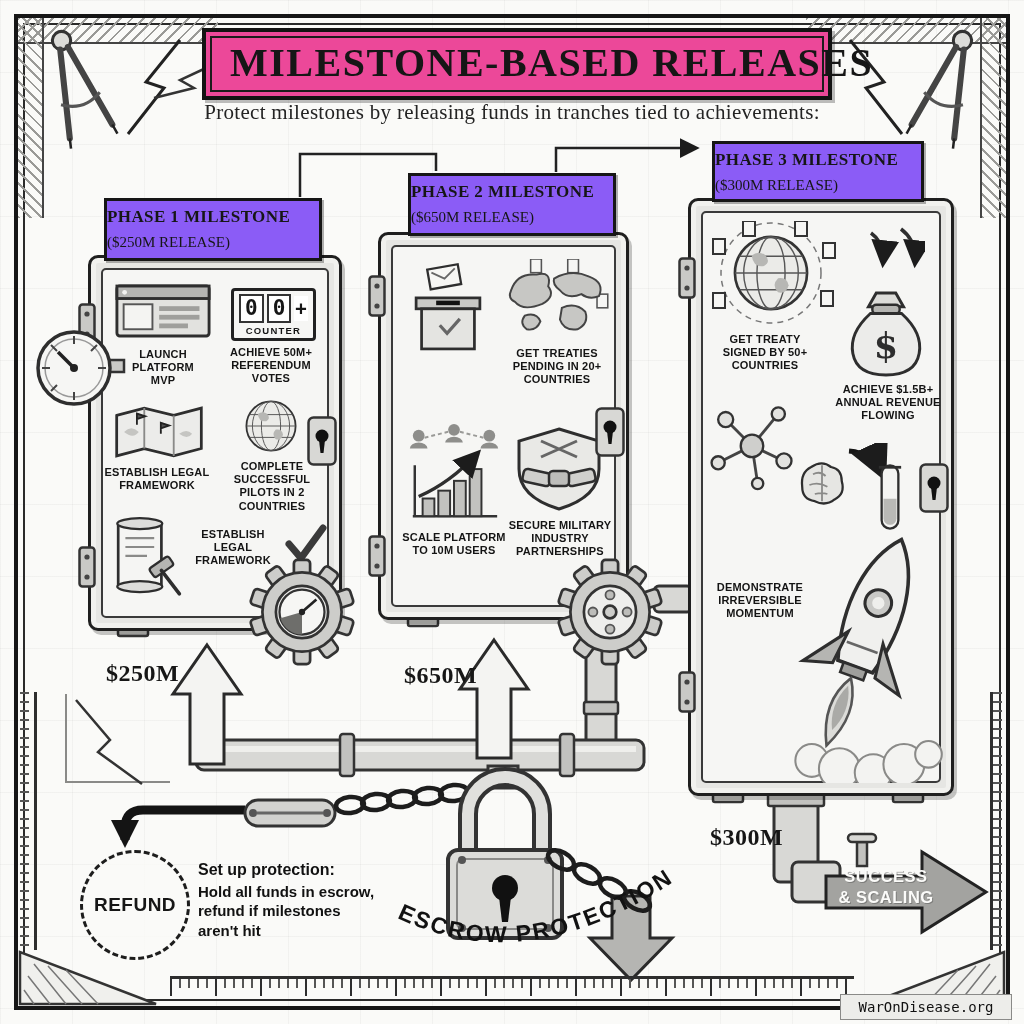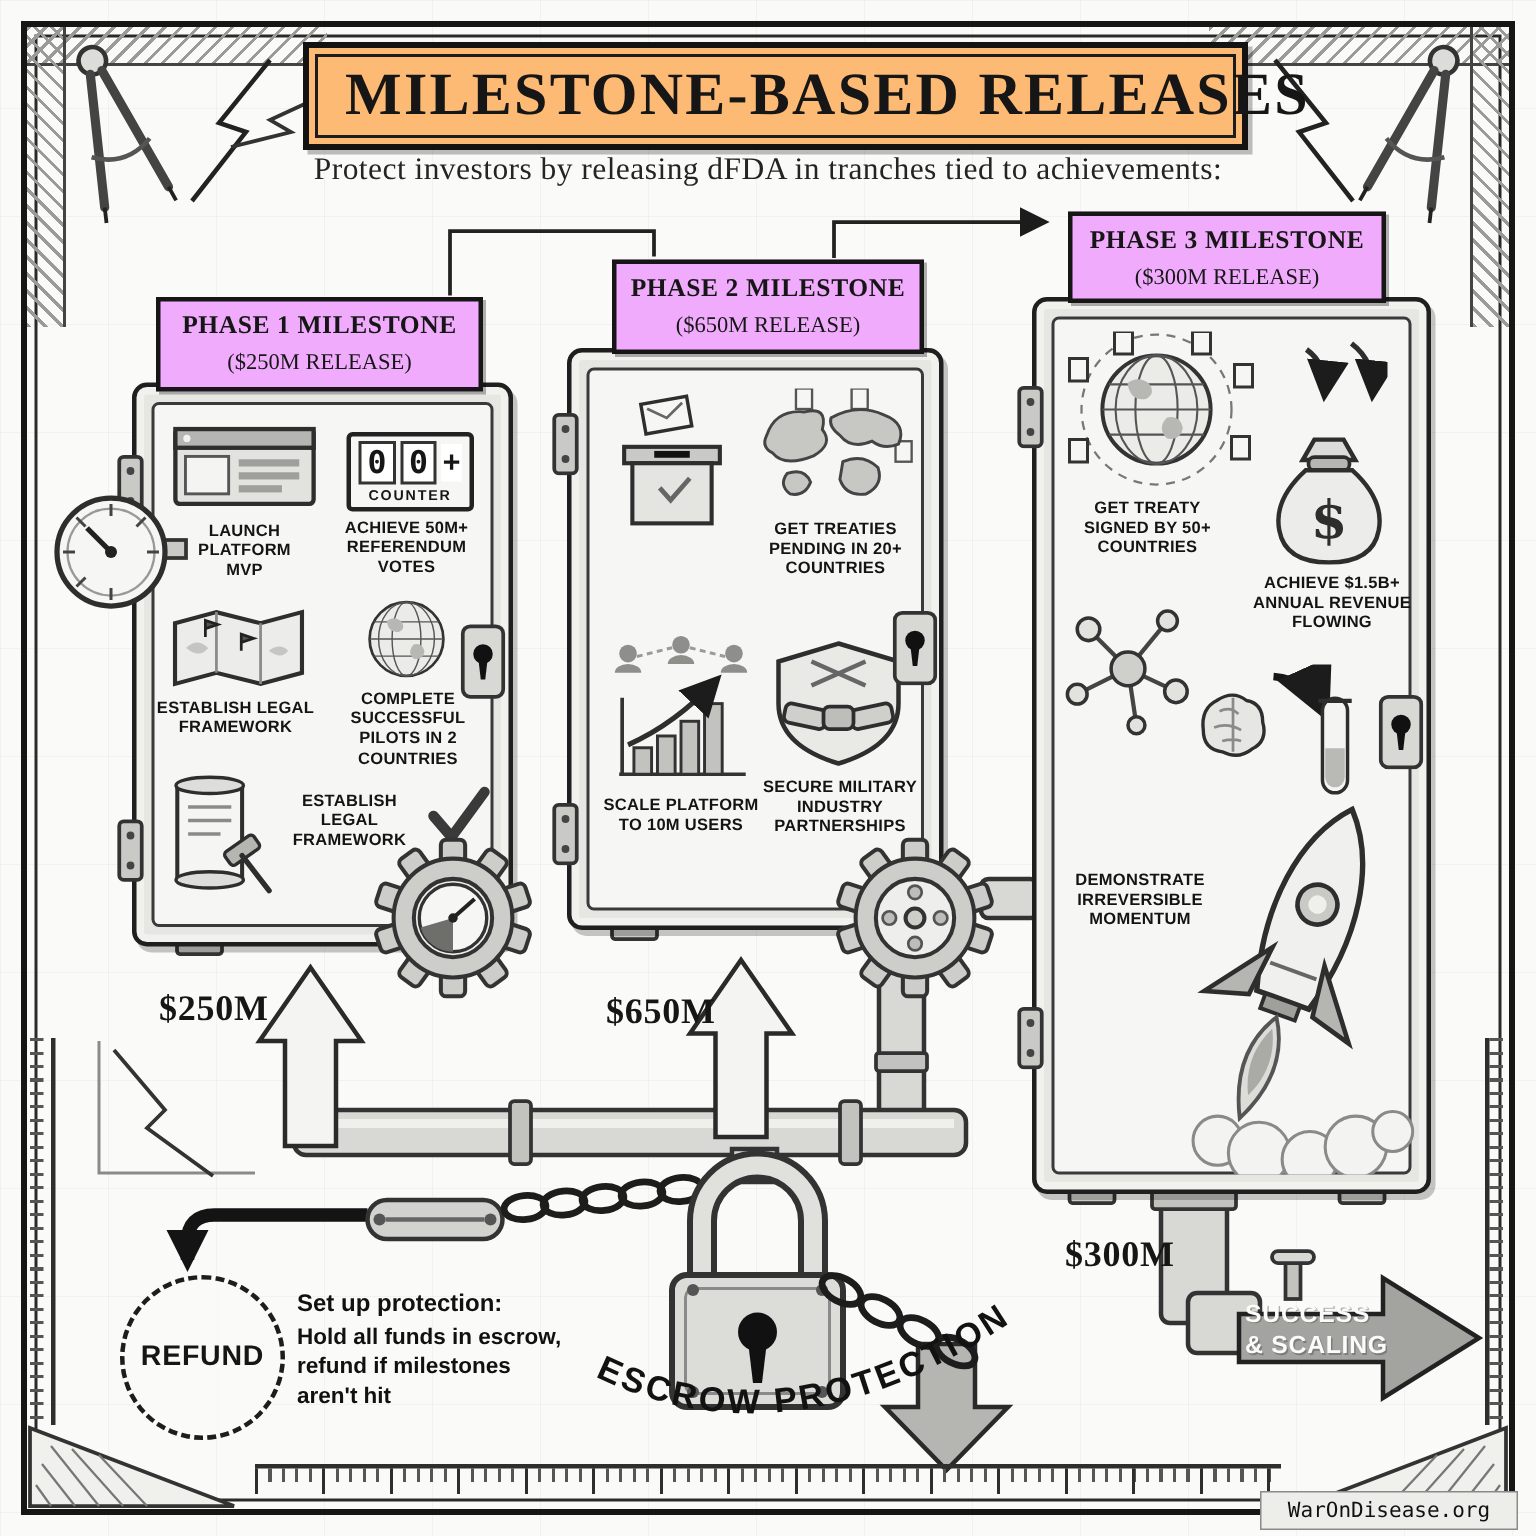--- a/index.html
+++ b/index.html
@@ -5,47 +5,47 @@
   html,body{margin:0;padding:0;background:#ddd}
   .canvas{position:relative;width:1024px;height:1024px;background:#fafaf8;overflow:hidden;
           font-family:"Liberation Sans",sans-serif;color:#161616}
   .canvas::before{content:"";position:absolute;inset:0;z-index:0;pointer-events:none;
           background-image:linear-gradient(rgba(60,60,60,.045) 1px,transparent 1px),
                            linear-gradient(90deg,rgba(60,60,60,.045) 1px,transparent 1px);
           background-size:72px 72px}
   .abs{position:absolute}
   .frame{position:absolute;inset:14px;border:4px solid #161616;z-index:3;pointer-events:none}
   .frame::after{content:"";position:absolute;inset:5px;border:2px solid #2a2a2a}
-  .banner{z-index:9;background:#fdba74;border:4px solid #131313;padding:4px;box-shadow:3px 3px 0 rgba(0,0,0,.25)}
+  .banner{z-index:9;background:#ec4899;border:4px solid #131313;padding:4px;box-shadow:3px 3px 0 rgba(0,0,0,.25)}
   .banner-inner{border:2px solid #1c1c1c;padding:4px 18px 6px;text-align:center}
   .banner-title{font:bold 40px/1.05 "Liberation Serif",serif;letter-spacing:1.5px;white-space:nowrap}
   .subtitle{z-index:9;width:100%;text-align:center;font:21px "Liberation Serif",serif;color:#242424;letter-spacing:.3px}
-  .phase-header{z-index:8;background:#f0abfc;border:3px solid #161616;box-shadow:2px 2px 0 rgba(0,0,0,.3);
-          text-align:center;padding-top:7px}
+  .phase-header{z-index:8;background:#8b5cf6;border:3px solid #161616;box-shadow:2px 2px 0 rgba(0,0,0,.3);
+          padding-top:7px}
   .phase-title{font:bold 17px/1.1 "Liberation Serif",serif;letter-spacing:.4px}
   .phase-release{font:15px/1.2 "Liberation Serif",serif;margin-top:6px}
   .panel{z-index:5;background:#e6e6e3;border:3px solid #1f1f1f;border-radius:10px;
          box-shadow:inset 0 0 0 5px #f1f1ee, 3px 4px 0 rgba(0,0,0,.22)}
   .panel-inner{position:absolute;inset:10px;background:#f6f6f4;border:2px solid #3a3a3a;border-radius:5px}
   .lbl{position:absolute;font:bold 11px/1.2 "Liberation Sans",sans-serif;text-align:center;
        color:#141414;letter-spacing:.2px;z-index:2}
   .lbl.small{font-size:10.5px}
   .amount{position:absolute;z-index:8;font:bold 24px "Liberation Serif",serif;letter-spacing:.5px}
   .counter{position:absolute;z-index:2;background:#f6f6f4;border:3px solid #222;border-radius:4px;
            display:flex;flex-direction:column;align-items:center;padding:3px 5px 2px}
   .digits{display:flex;gap:3px;align-items:center}
   .digit{border:2px solid #333;background:#fff;font:bold 21px/25px "DejaVu Sans Mono",monospace;padding:0 4px}
   .digit.plus{border:none;font-size:19px;padding:0 1px}
   .counter-word{font:bold 9.5px "Liberation Sans",sans-serif;letter-spacing:1.2px;margin-top:2px}
   .refund-circle{z-index:8;width:104px;height:104px;border:3px dashed #1d1d1d;border-radius:50%;
            background:rgba(250,250,248,.8);display:flex;align-items:center;justify-content:center;
            font:bold 19px "Liberation Sans",sans-serif;letter-spacing:.5px}
   .note{z-index:8;font:bold 15px/1.3 "Liberation Sans",sans-serif;color:#111}
   .note .t{font-size:16px;margin-bottom:1px}
-  .success-text{z-index:9;color:#fbfbf9;font:bold 16.5px/1.25 "Liberation Sans",sans-serif;
+  .success-text{z-index:9;text-align:center;color:#fbfbf9;font:bold 16.5px/1.25 "Liberation Sans",sans-serif;
            letter-spacing:.5px;text-shadow:1px 1px 0 #44444466}
   .watermark{z-index:10;background:#ededea;border:1px solid #8a8a88;display:flex;align-items:center;justify-content:center;
            font:14px "DejaVu Sans Mono",monospace;color:#111}
   .hatch-h{z-index:4;background:repeating-linear-gradient(135deg,#9a9a97 0 2px,transparent 2px 8px);border-bottom:2px solid #444}
   .hatch-v{z-index:4;background:repeating-linear-gradient(45deg,#9a9a97 0 2px,transparent 2px 8px);border-right:2px solid #444}
   .ruler-h{z-index:4;border-top:3px solid #2e2e2e;
            background:repeating-linear-gradient(90deg,#555 0 2px,transparent 2px 9px);
            background-size:100% 9px;background-repeat:no-repeat}
   .ruler-h::after{content:"";position:absolute;inset:0;
            background:repeating-linear-gradient(90deg,#2e2e2e 0 2px,transparent 2px 45px);
@@ -154,21 +154,21 @@
   <svg class="abs" style="left:864px;top:950px;z-index:5" width="142" height="56">
     <polygon points="140,54 4,54 140,2" fill="#f0f0ed" stroke="#333" stroke-width="2.5"></polygon>
     <path d="M126 54 L136 40 M110 54 L132 26 M94 54 L126 14 M78 54 L112 16 M62 54 L94 20" stroke="#777" stroke-width="1.5"></path>
   </svg>
 
   <div class="abs banner" style="left:202px;top:28px;width:614px">
     <div class="banner-inner">
       <div class="banner-title">MILESTONE-BASED RELEASES</div>
     </div>
   </div>
-  <div class="abs subtitle" style="left:0;top:100px">Protect investors by releasing dFDA in tranches tied to achievements:</div>
+  <div class="abs subtitle" style="left:0;top:100px">Protect milestones by releasing funds in tranches tied to achievements:</div>
 
   <svg class="abs" style="left:0;top:0;z-index:1" width="1024" height="1024">
 
     <path d="M 300 197 V 154 H 436 V 171" fill="none" stroke="#222" stroke-width="2.5"></path>
     <path d="M 556 172 V 148 H 696" fill="none" stroke="#222" stroke-width="2.5" marker-end="url(#mk-arrow)"></path>
 
     <g fill="#c9c9c6" stroke="#333" stroke-width="2.5">
       <rect x="118" y="620" width="30" height="16" rx="2"></rect>
         <rect x="270" y="620" width="30" height="16" rx="2"></rect>
       <rect x="408" y="610" width="30" height="16" rx="2"></rect>

